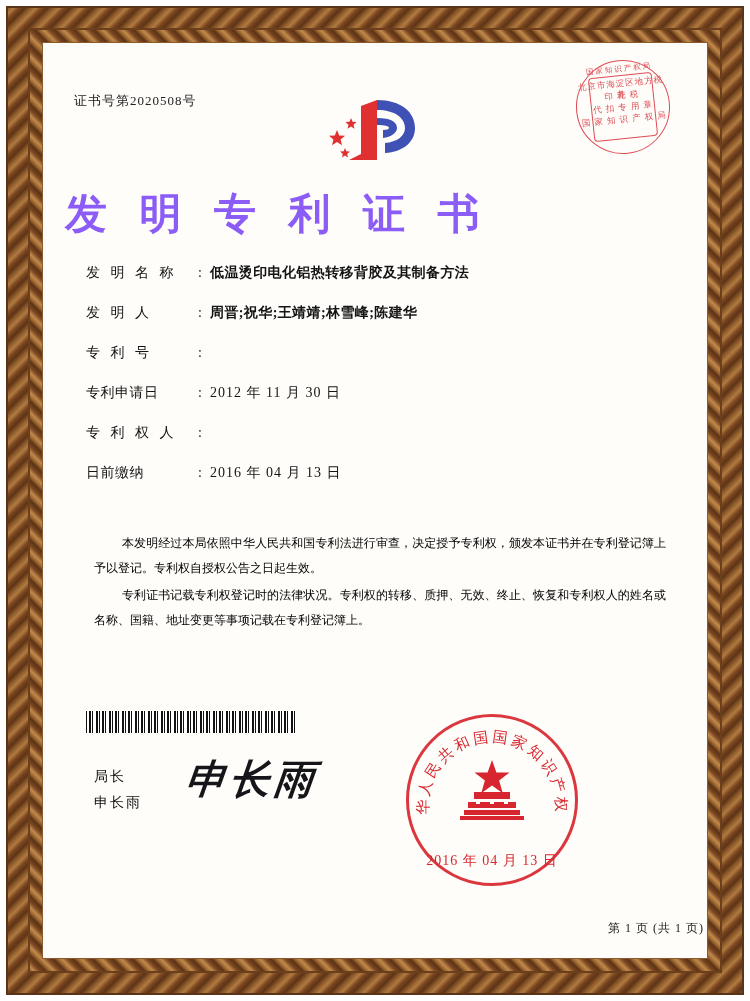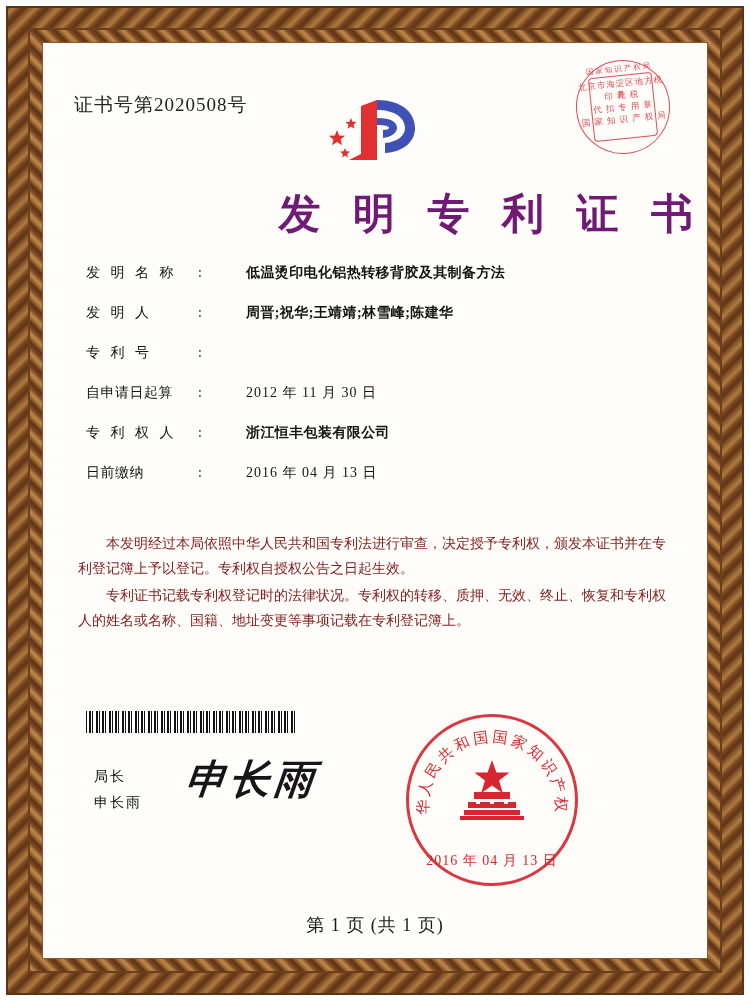--- a/index.html
+++ b/index.html
@@ -53,21 +53,21 @@
     background: #fefdf9;
     box-sizing: border-box;
     overflow: hidden;
   }
 
   
   .cert-number {
     position: absolute;
     left: 28px;
     top: 46px;
-    font-size: 19px;
+    font-size: 13px;
     color: #222;
     letter-spacing: 1px;
     font-family: "Liberation Serif", serif;
   }
   .top-seal {
     position: absolute;
     right: 34px;
     top: 14px;
     width: 92px;
     height: 92px;
@@ -112,25 +112,25 @@
     top: 42px;
     width: 120px;
     height: 85px;
   }
 
   
   .main-title {
     position: absolute;
     left: 8px; right: 0;
     top: 140px;
-    text-align: right;
+    text-align: left;
     font-size: 42px;
     letter-spacing: 11px;
     font-weight: bold;
-    color: #701a75;
+    color: #8b5cf6;
     font-family: "Liberation Serif", serif;
     text-indent: 11px;
   }
 
   
   .fields {
     position: absolute;
     left: 40px;
     right: 40px;
     top: 218px;
@@ -150,33 +150,32 @@
   }
   .field-label.tight { letter-spacing: 0.5px; }
   .field-colon {
     width: 12px;
     flex: 0 0 12px;
   }
   .field-value {
     flex: 1 1 auto;
     letter-spacing: 0.4px;
     font-weight: 600;
-    margin-left: 36px;
   }
   .field-value.normal { font-weight: 400; letter-spacing: 1px; }
 
   
   .body-text {
     position: absolute;
-    left: 32px;
+    left: 48px;
     right: 38px;
     top: 485px;
-    font-size: 14px;
+    font-size: 12px;
     line-height: 25px;
-    color: #7f1d1d;
+    color: #000000;
     text-align: justify;
   }
   .body-text p {
     margin: 0 0 2px 0;
     text-indent: 28px;
   }
 
   
   .barcode {
     position: absolute;
@@ -239,22 +238,22 @@
     color: #d7262f;
     letter-spacing: 1px;
     font-family: "Liberation Serif", serif;
   }
 
   
   .footer-page {
     position: absolute;
     left: 0; right: 0;
     bottom: 18px;
-    text-align: center;
-    font-size: 18px;
+    text-align: right;
+    font-size: 12px;
     color: #1a1a1a;
     letter-spacing: 1px;
   }
 </style>
 </head>
 <body>
 
 <div class="certificate">
 
   <div class="frame-outer"></div>
@@ -300,28 +299,27 @@
       <div class="field-row">
         <span class="field-label">发 明 人</span>
         <span class="field-colon">:</span>
         <span class="field-value">周晋;祝华;王靖靖;林雪峰;陈建华</span>
       </div>
       <div class="field-row">
         <span class="field-label">专 利 号</span>
         <span class="field-colon">:</span>
       </div>
       <div class="field-row">
-        <span class="field-label tight">自申请日起算</span>
+        <span class="field-label tight">专利申请日</span>
         <span class="field-colon">:</span>
         <span class="field-value normal">2012 年 11 月 30 日</span>
       </div>
       <div class="field-row">
         <span class="field-label">专 利 权 人</span>
         <span class="field-colon">:</span>
-        <span class="field-value">浙江恒丰包装有限公司</span>
       </div>
       <div class="field-row">
         <span class="field-label tight">日前缴纳</span>
         <span class="field-colon">:</span>
         <span class="field-value normal">2016 年 04 月 13 日</span>
       </div>
     </div>
 
     <div class="body-text">
       <p>本发明经过本局依照中华人民共和国专利法进行审查，决定授予专利权，颁发本证书并在专利登记簿上予以登记。专利权自授权公告之日起生效。</p>

